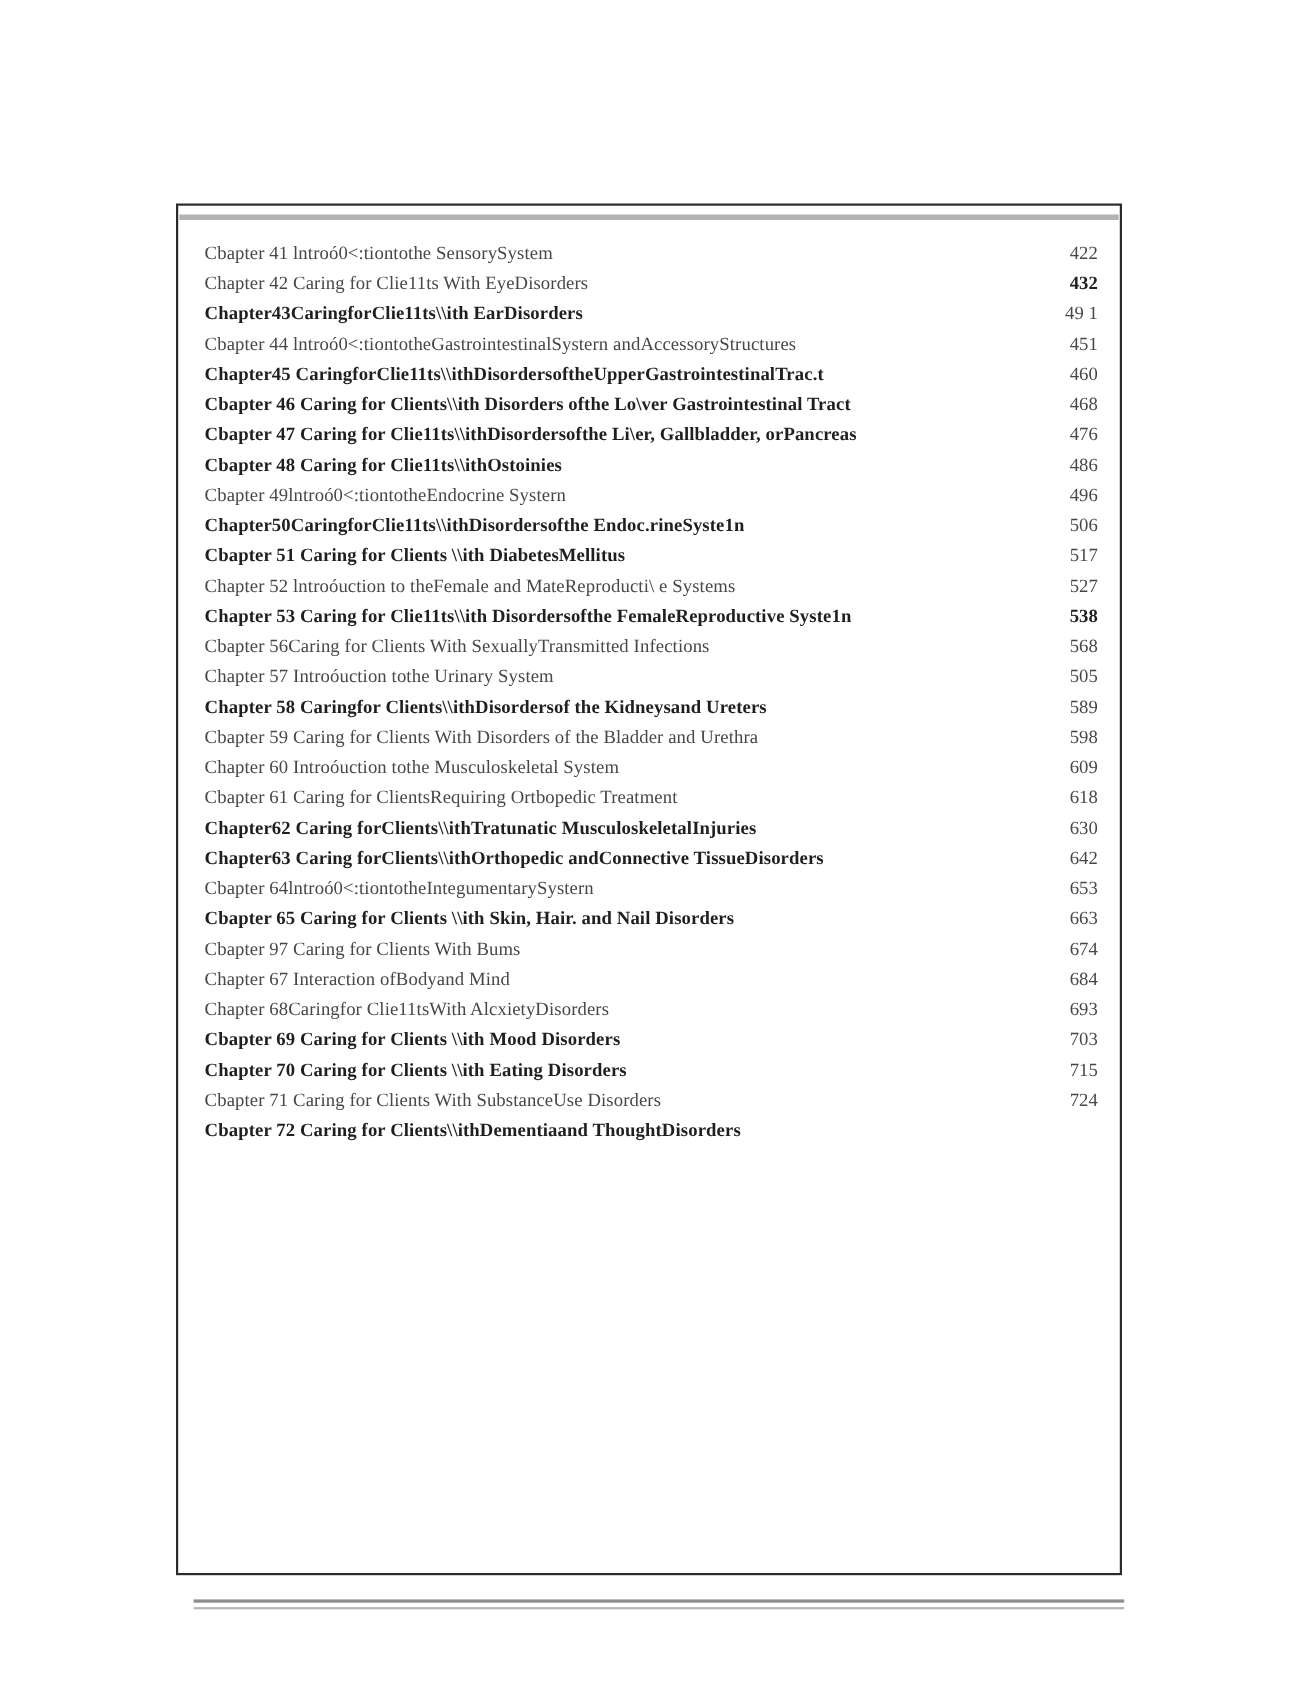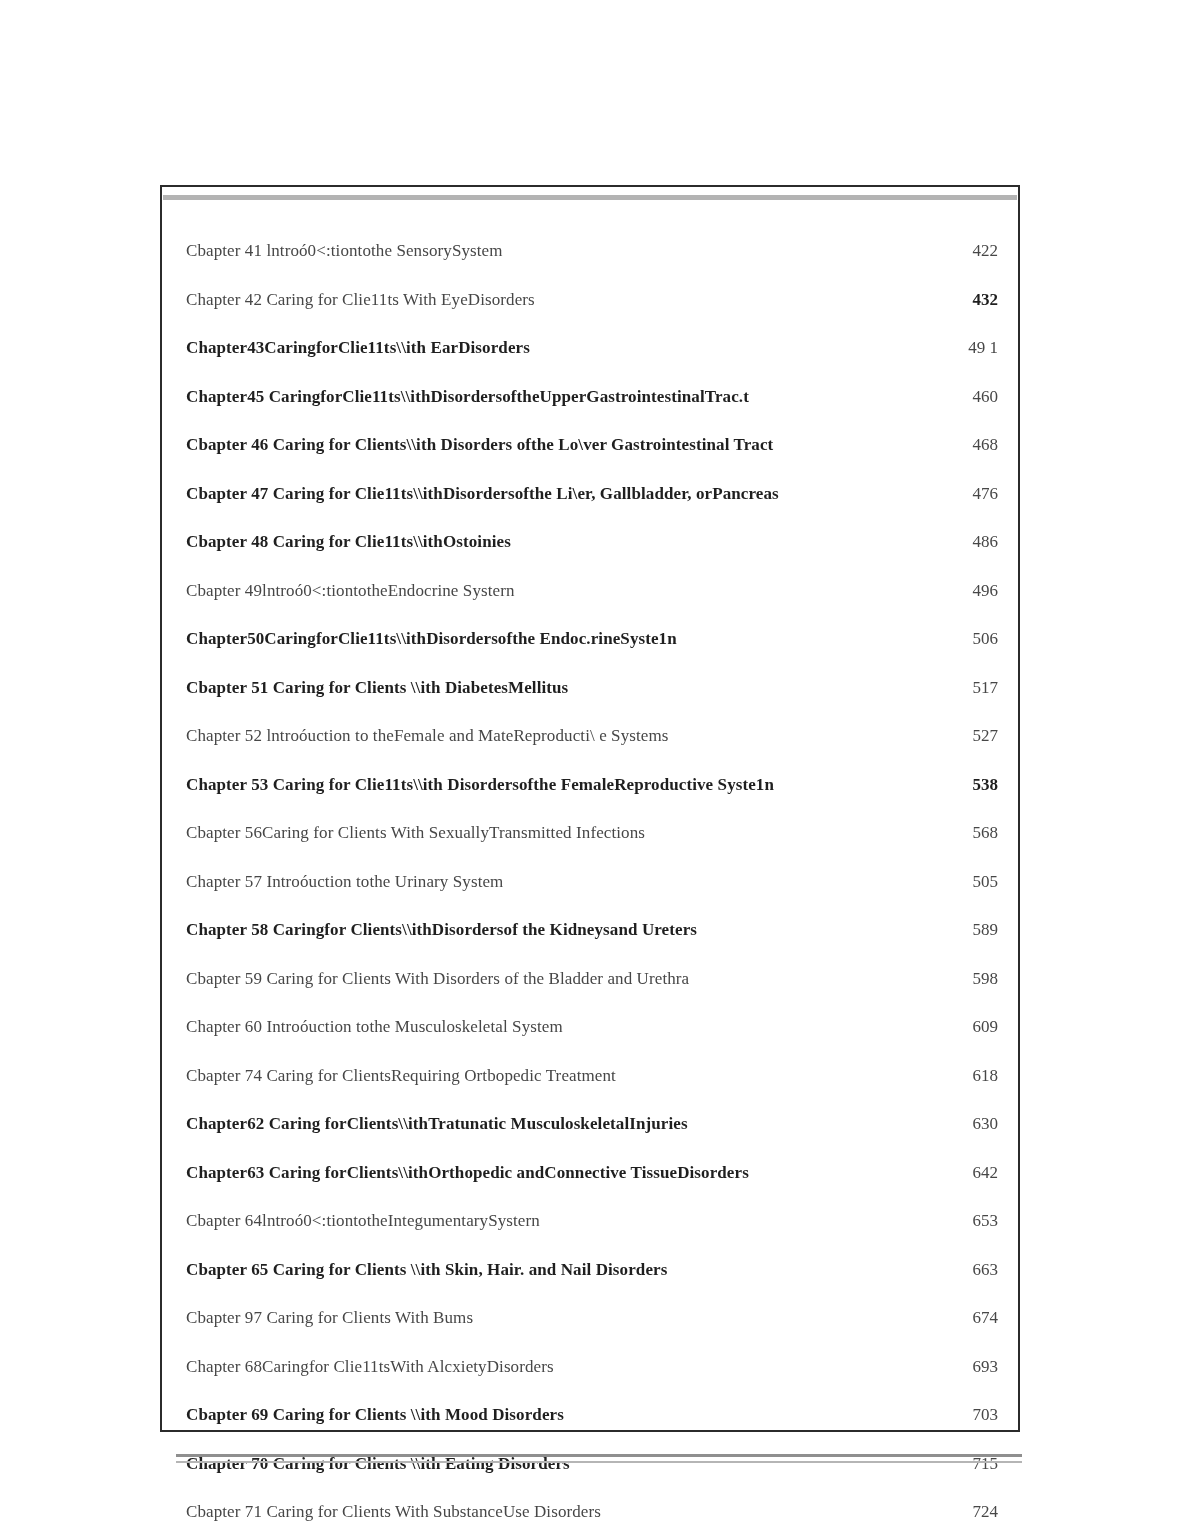--- a/index.html
+++ b/index.html
@@ -43,21 +43,20 @@
   }
   .toc-row {
     display: flex;
     justify-content: flex-end;
     align-items: baseline;
     height: 27.5px;
     font-size: 17px;
     line-height: 27.5px;
     color: var(--text-regular, #474747);
     white-space: nowrap;
-    margin-top: 21px;
   }
   .toc-row .title {
     flex: 1 1 auto;
     overflow: hidden;
     letter-spacing: 0.1px;
   }
   .toc-row .page-num {
     flex: 0 0 auto;
     padding-left: 12px;
     text-align: right;
@@ -92,20 +91,24 @@
         </div>
         <div class="toc-row">
           <span class="title">Chapter 42 Caring for Clie11ts With EyeDisorders</span>
           <span class="page-num bold">432</span>
         </div>
         <div class="toc-row">
           <span class="title bold">Chapter43CaringforClie11ts\\ith  EarDisorders</span>
           <span class="page-num">49 1</span>
         </div>
         <div class="toc-row">
+          <span class="title">Cbapter 44 lntroó0&lt;:tiontotheGastrointestinalSystern andAccessoryStructures</span>
+          <span class="page-num">451</span>
+        </div>
+        <div class="toc-row">
           <span class="title bold">Chapter45 CaringforClie11ts\\ithDisordersoftheUpperGastrointestinalTrac.t</span>
           <span class="page-num">460</span>
         </div>
         <div class="toc-row">
           <span class="title bold">Cbapter 46 Caring for Clients\\ith Disorders ofthe Lo\ver Gastrointestinal Tract</span>
           <span class="page-num">468</span>
         </div>
         <div class="toc-row">
           <span class="title bold">Cbapter 47 Caring for Clie11ts\\ithDisordersofthe Li\er, Gallbladder, orPancreas</span>
           <span class="page-num">476</span>
@@ -148,21 +151,21 @@
         </div>
         <div class="toc-row">
           <span class="title">Cbapter 59 Caring for Clients With Disorders of the Bladder and Urethra</span>
           <span class="page-num">598</span>
         </div>
         <div class="toc-row">
           <span class="title">Chapter 60 Introóuction tothe Musculoskeletal System</span>
           <span class="page-num">609</span>
         </div>
         <div class="toc-row">
-          <span class="title">Cbapter 74 Caring for ClientsRequiring Ortbopedic Treatment</span>
+          <span class="title">Cbapter 61 Caring for ClientsRequiring Ortbopedic Treatment</span>
           <span class="page-num">618</span>
         </div>
         <div class="toc-row">
           <span class="title bold">Chapter62 Caring forClients\\ithTratunatic MusculoskeletalInjuries</span>
           <span class="page-num">630</span>
         </div>
         <div class="toc-row">
           <span class="title bold">Chapter63 Caring forClients\\ithOrthopedic andConnective TissueDisorders</span>
           <span class="page-num">642</span>
         </div>
@@ -170,20 +173,24 @@
           <span class="title">Cbapter 64lntroó0&lt;:tiontotheIntegumentarySystern</span>
           <span class="page-num">653</span>
         </div>
         <div class="toc-row">
           <span class="title bold">Cbapter 65 Caring for Clients \\ith Skin, Hair. and Nail Disorders</span>
           <span class="page-num">663</span>
         </div>
         <div class="toc-row">
           <span class="title">Cbapter 97 Caring for Clients With Bums</span>
           <span class="page-num">674</span>
+        </div>
+        <div class="toc-row">
+          <span class="title">Chapter 67 Interaction ofBodyand Mind</span>
+          <span class="page-num">684</span>
         </div>
         <div class="toc-row">
           <span class="title">Chapter 68Caringfor Clie11tsWith AlcxietyDisorders</span>
           <span class="page-num">693</span>
         </div>
         <div class="toc-row">
           <span class="title bold">Cbapter 69 Caring for Clients \\ith Mood Disorders</span>
           <span class="page-num">703</span>
         </div>
         <div class="toc-row">

